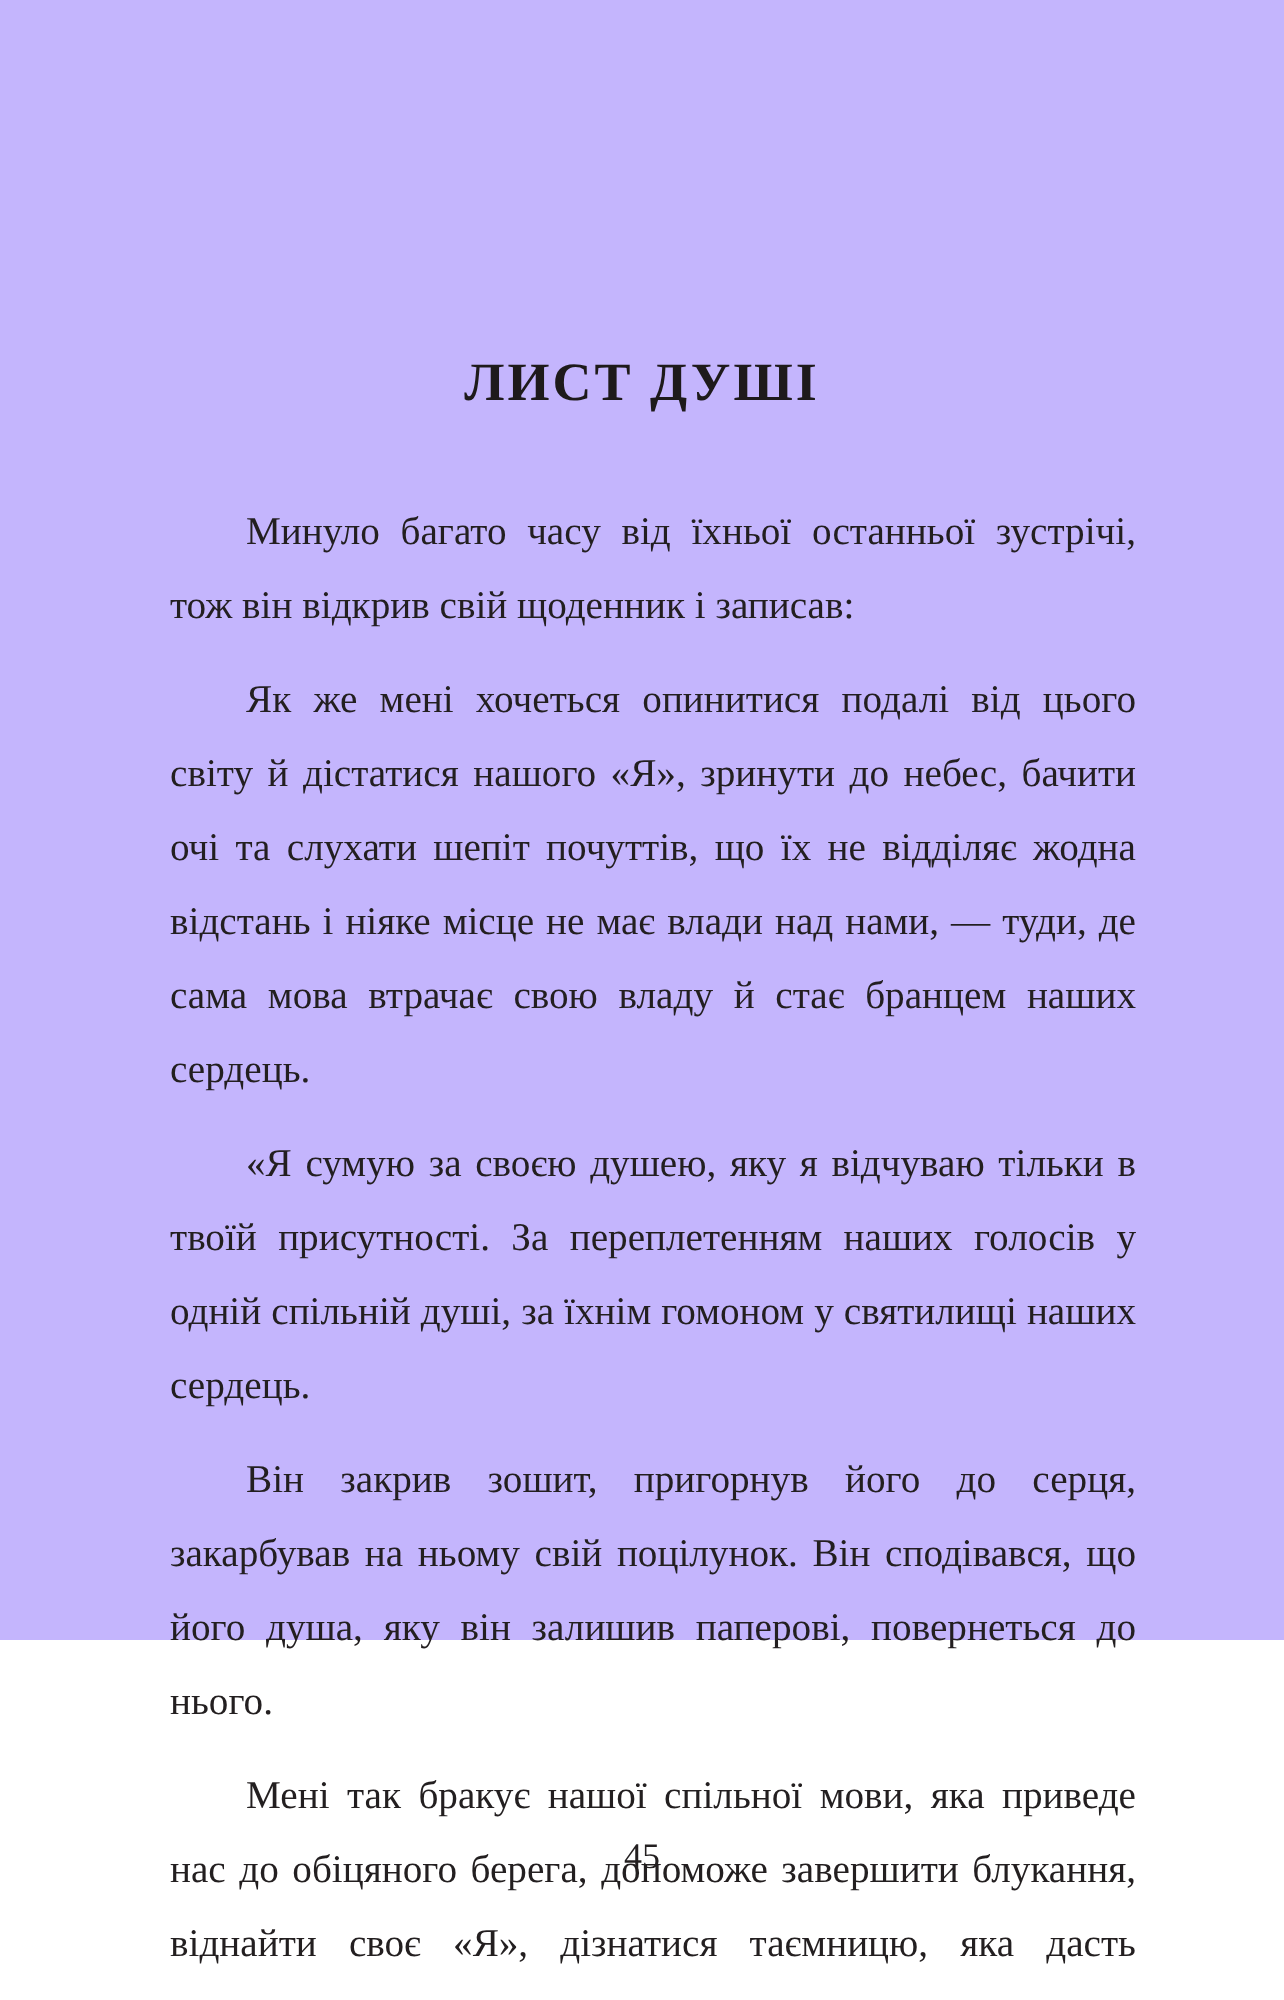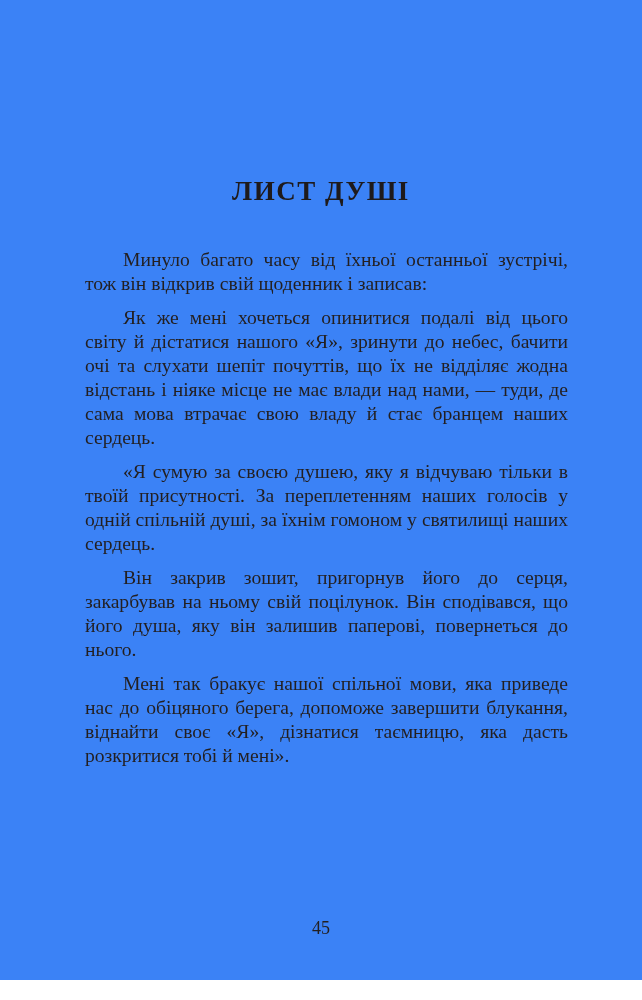--- a/index.html
+++ b/index.html
@@ -11,22 +11,22 @@
     width: 642px;
     height: 1000px;
     position: relative;
     overflow: hidden;
     font-family: "Liberation Serif", "DejaVu Serif", serif;
     color: #231f20;
   }
   .page {
     position: absolute;
     left: 0; top: 0;
-    width: 642px; height: 980px;
-    background: #3b82f6;
+    width: 642px; height: 820px;
+    background: #c4b5fd;
   }
   .title {
     position: absolute;
     left: 0;
     width: 642px;
     top: 176px;
     text-align: center;
     font-family: "Liberation Serif", "DejaVu Serif", serif;
     font-weight: bold;
     font-size: 27px;
@@ -36,21 +36,21 @@
   }
   .body-text {
     position: absolute;
     left: 85px;
     width: 483px;
     top: 248px;
   }
   .para {
     margin: 0 0 10px 0;
     font-size: 19.6px;
-    line-height: 24px;
+    line-height: 37px;
     text-align: justify;
     text-indent: 38px;
     hyphens: manual;
   }
   .para-lead {
     margin: 0 0 10px 0;
   }
   .page-number {
     position: absolute;
     left: 0;

